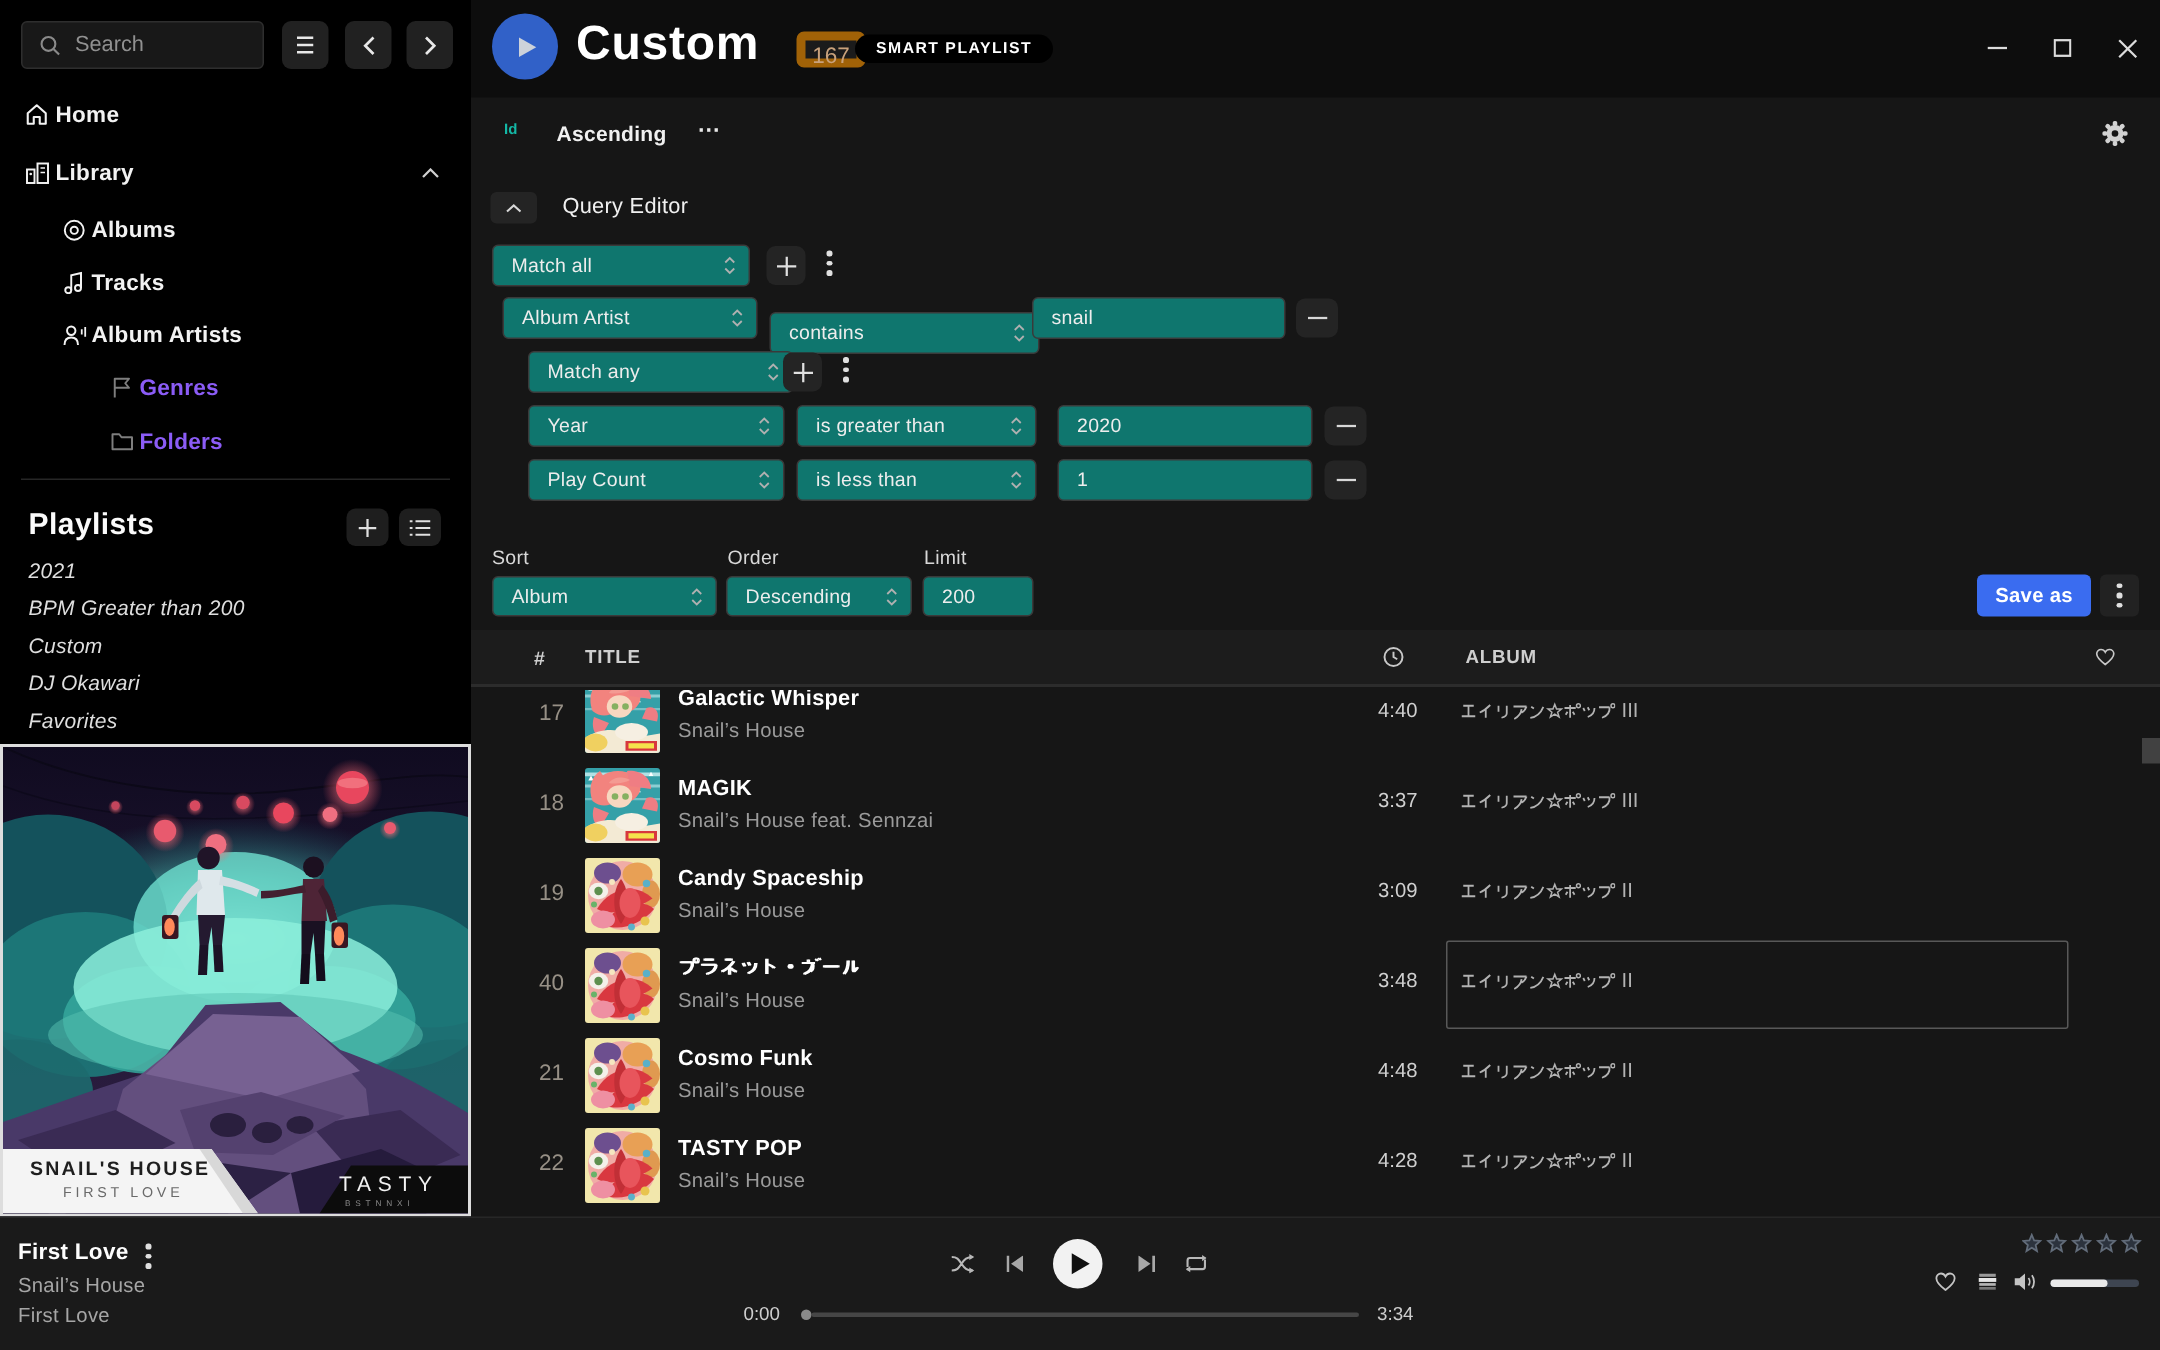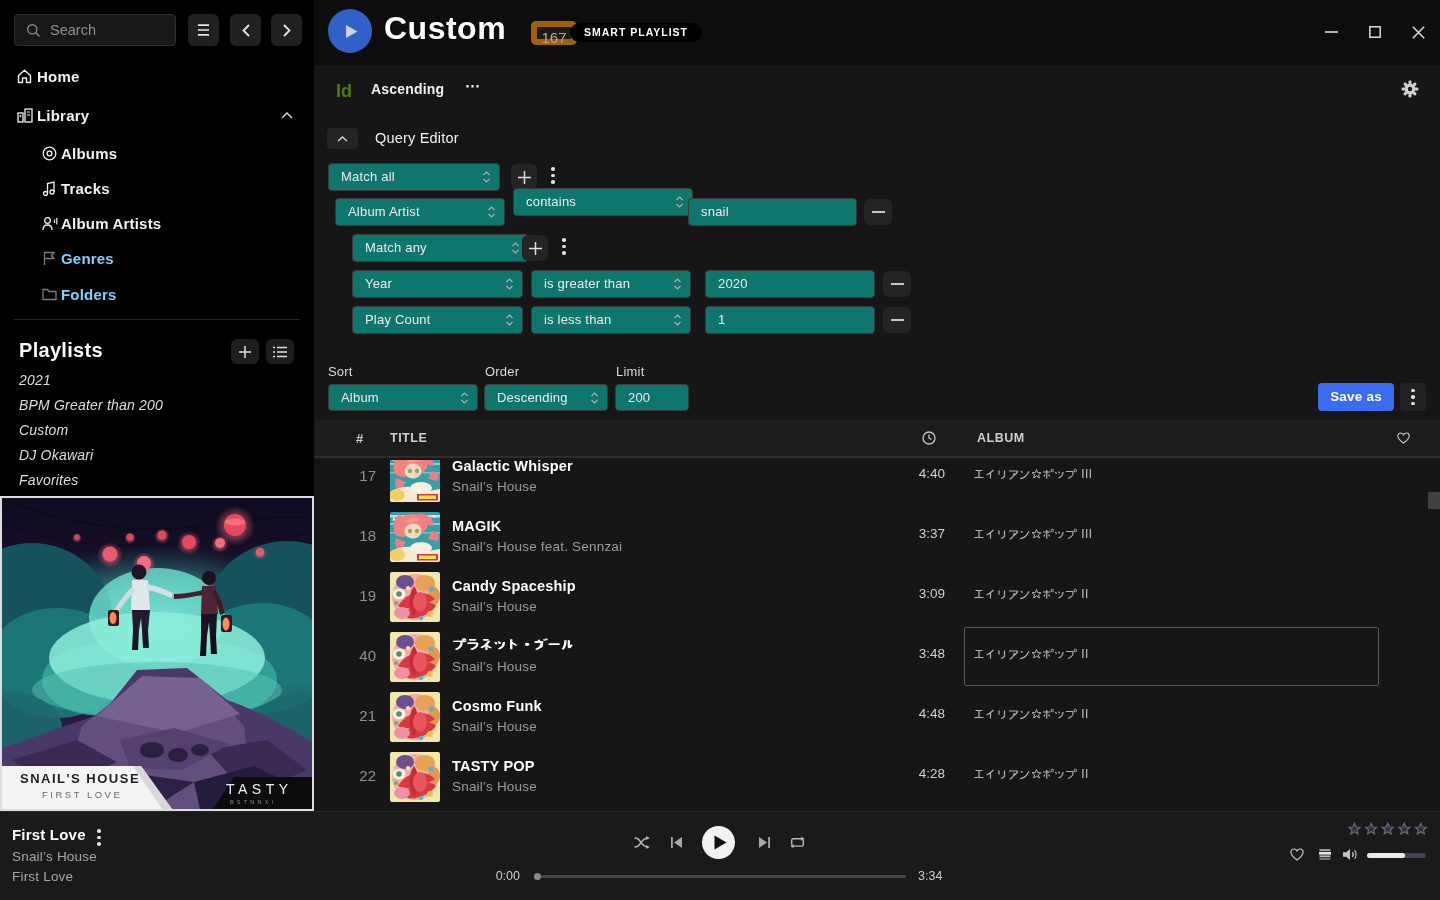--- a/index.html
+++ b/index.html
@@ -7,21 +7,21 @@
   #app { position:relative; width:1440px; height:900px; }
   
   #side { position:absolute; left:0; top:0; width:314px; height:900px; background:#000; }
   #search { position:absolute; left:14px; top:14px; width:162px; height:32px; background:#181818; border:1px solid #2e2e2e; border-radius:4px; color:#909090; font-size:14.5px; line-height:30px; padding-left:35px; }
   .sbtn { position:absolute; top:14px; width:31px; height:32px; background:#212121; border-radius:6px; display:flex; align-items:center; justify-content:center; color:#e8e8e8; }
   .navrow { position:absolute; left:0; width:314px; height:34px; display:flex; align-items:center; color:#f2f2f2; font-weight:700; font-size:15px; letter-spacing:.2px; }
   .navrow svg { position:absolute; left:17px; }
   .navrow .sub { position:absolute; left:42px; }
   .navrow span { position:absolute; left:37px; }
   .navrow span.subtxt { left:61px; }
-  .dim { color:#7dd3fc; }
+  .dim { color:#8b5cf6;margin-left:32px; }
   #sep { position:absolute; left:14px; top:319px; width:286px; height:1px; background:#262626; }
   #pltitle { position:absolute; left:19px; top:339px; font-size:20px; font-weight:700; color:#fafafa; letter-spacing:.3px; }
   .plbtn { position:absolute; top:339px; width:28px; height:25px; background:#1e1e1e; border-radius:6px; display:flex; align-items:center; justify-content:center; color:#e8e8e8; }
   .plitem { position:absolute; left:19px; width:280px; height:25px; color:#dedede; font-size:14px; line-height:25px; letter-spacing:.2px;font-style:italic; }
   
   #art { position:absolute; left:0; top:496px; width:314px; height:315px; border:2px solid #ddd; overflow:hidden; background:#1b1030; }
   
   #main { position:absolute; left:314px; top:0; width:1126px; height:812px; background:#161616; }
   #topstrip { position:absolute; left:0; top:0; width:1126px; height:65px; background:#0d0d0d; }
   #playbig { position:absolute; left:14px; top:9px; width:44px; height:44px; border-radius:50%; background:#3161c8; }
@@ -360,21 +360,21 @@
             <rect x="0.8" y="0.8" width="10.4" height="10.4" stroke="#dcdcdc" stroke-width="1.5" fill="none"></rect>
           </svg>
         </div>
       <div class="winbtn" style="left:1081px">
           <svg width="13" height="13" viewBox="0 0 13 13">
             <path d="M0.8 0.8 L12.2 12.2 M12.2 0.8 L0.8 12.2" stroke="#dcdcdc" stroke-width="1.5"></path>
           </svg>
         </div>
     </div>
     <div id="sortbar">
-      <span style="position:absolute;left:22px;top:16px;color:#4d7c0f;font-size:18px;font-weight:700;">Id</span>
+      <span style="position:absolute;left:22px;top:16px;color:#14b8a6;font-size:10px;font-weight:700;">Id</span>
       <span style="position:absolute;left:57px;top:16px;color:#f0f0f0;font-size:14px;font-weight:700;letter-spacing:.2px;">Ascending</span>
       <span style="position:absolute;left:151px;top:12px;color:#e8e8e8;font-size:15px;font-weight:700;letter-spacing:1px;">⋯</span>
       <svg style="position:absolute;left:1087px;top:15px" width="18" height="18" viewBox="0 0 18 18">
           <g fill="#d2d2d2">
             <circle cx="9" cy="9" r="5.6"></circle>
             <rect x="7.5" y="0.6" width="3" height="3.4" rx="1.2"></rect>
             <rect x="7.5" y="14" width="3" height="3.4" rx="1.2"></rect>
             <rect x="0.6" y="7.5" width="3.4" height="3" rx="1.2"></rect>
             <rect x="14" y="7.5" width="3.4" height="3" rx="1.2"></rect>
             <rect x="7.5" y="0.6" width="3" height="3.4" rx="1.2" transform="rotate(45 9 9)"></rect>
@@ -400,21 +400,21 @@
         </svg>
       </div>
     <div class="kdots" style="left:237px;top:167px;">
         <i></i>
         <i></i>
         <i></i>
       </div>
     <div class="sel" style="left:21px;top:198px;width:170px;">Album Artist<svg class="st" width="9" height="16" viewBox="0 0 9 16">
           <path d="M1.5 6 L4.5 3 L7.5 6 M1.5 10 L4.5 13 L7.5 10" stroke="#b0b0b0" fill="none" stroke-width="1.2"></path>
         </svg></div>
-    <div class="sel" style="left:199px;top:188px;width:180px;">contains<svg class="st" width="9" height="16" viewBox="0 0 9 16">
+    <div class="sel" style="left:199px;top:208px;width:180px;">contains<svg class="st" width="9" height="16" viewBox="0 0 9 16">
           <path d="M1.5 6 L4.5 3 L7.5 6 M1.5 10 L4.5 13 L7.5 10" stroke="#b0b0b0" fill="none" stroke-width="1.2"></path>
         </svg></div>
     <div class="inp" style="left:374px;top:198px;width:169px;">snail</div>
     <div class="sqbtn" style="left:550px;top:199px;width:28px;">
         <svg width="13" height="2" viewBox="0 0 13 2">
           <path d="M0 1 H13" stroke="#d8d8d8" stroke-width="1.8"></path>
         </svg>
       </div>
     <div class="sel" style="left:21px;top:234px;width:177px;margin-left:17px;">Match any<svg class="st" width="9" height="16" viewBox="0 0 9 16">
           <path d="M1.5 6 L4.5 3 L7.5 6 M1.5 10 L4.5 13 L7.5 10" stroke="#b0b0b0" fill="none" stroke-width="1.2"></path>

